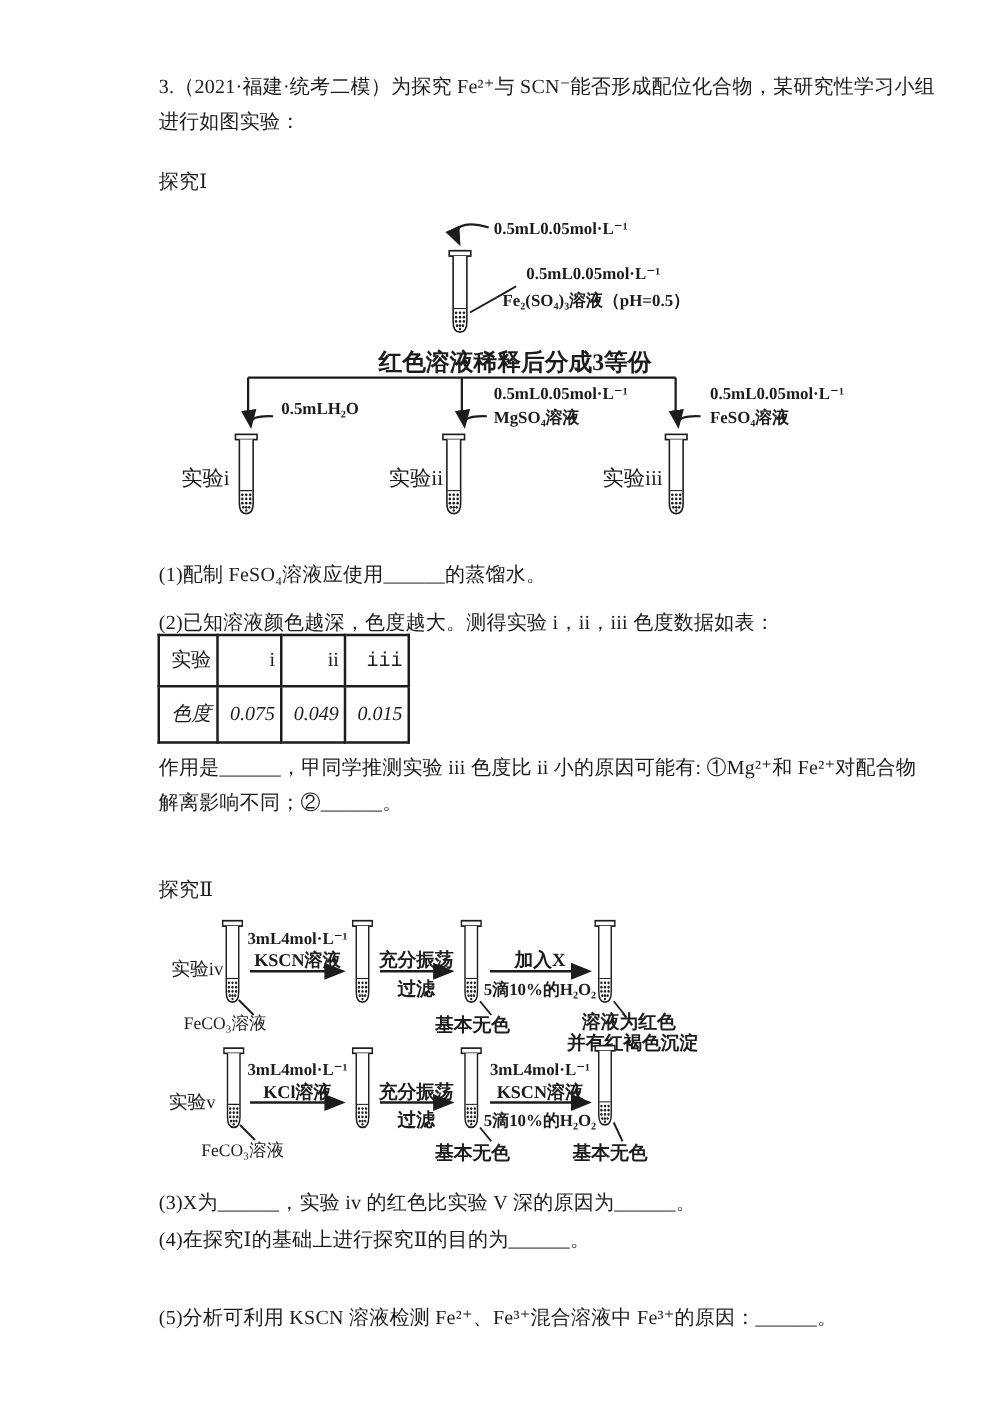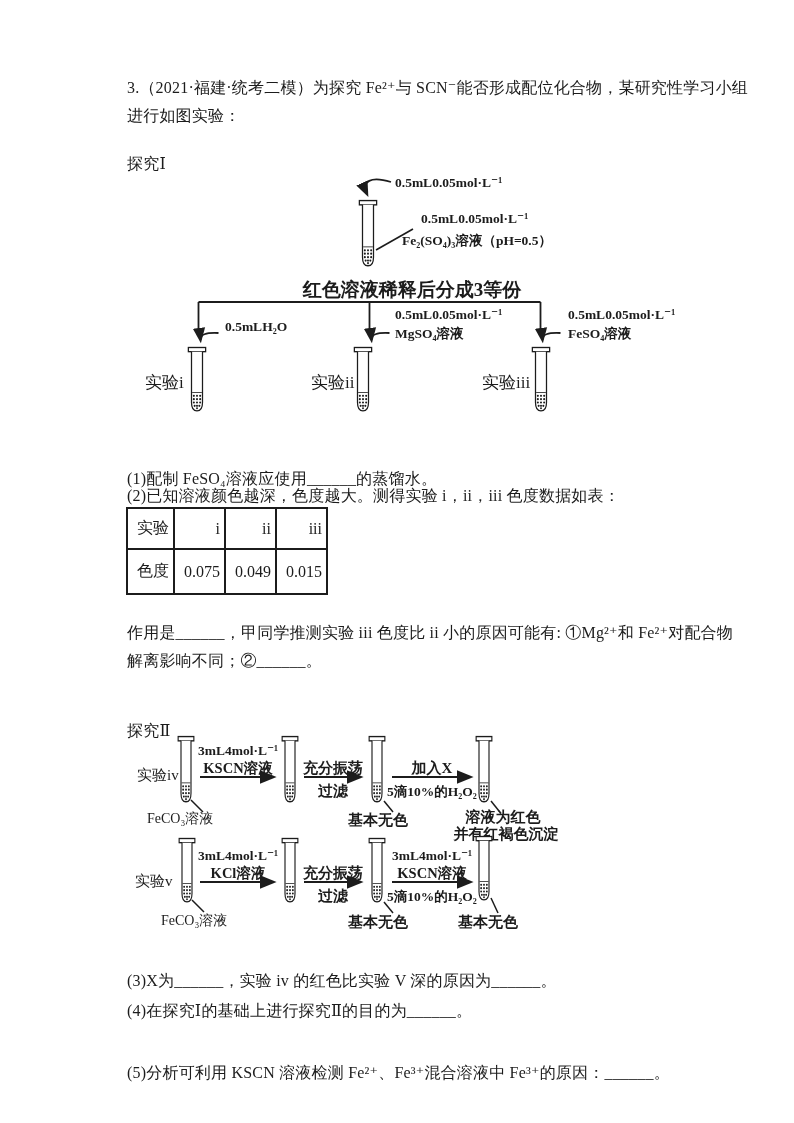--- a/index.html
+++ b/index.html
@@ -4,33 +4,33 @@
 <style>
   * { margin:0; padding:0; box-sizing:border-box; }
   html,body { background:#ffffff; }
   body {
     width:794px; height:1123px; position:relative; overflow:hidden;
     font-family:"Liberation Serif","DejaVu Serif",serif;
     color:#1c1c1c;
   }
   .line {
     position:absolute; left:127px; font-size:16px; line-height:20px;
-    white-space:nowrap; letter-spacing:0.2px;margin-top:18px;
+    white-space:nowrap; letter-spacing:0.2px;
   }
   .ctable {
     position:absolute; left:126px; top:507px;
     border-collapse:collapse; font-size:16px; table-layout:fixed;
   }
   .ctable td {
     border:2px solid #1c1c1c; padding:0 4px 0 9px;
     vertical-align:middle; text-align:right; white-space:nowrap;
   }
   .ctable tr:first-child td { height:41px; }
-  .ctable tr:last-child td { height:45px; }
-  .c1 { width:46px; } .c2 { width:50px; } .c3 { width:50px;margin-top:24px; } .c4 { width:49px; }
+  .ctable tr:last-child td { height:45px;font-style:italic; }
+  .c1 { width:46px; } .c2 { width:50px; } .c3 { width:50px;margin-top:24px; } .c4 { width:49px;font-family:Liberation Mono, monospace; }
   svg { position:absolute; }
   svg text { font-family:"Liberation Serif","DejaVu Serif",serif; fill:#1c1c1c; }
   .lbl-b  { font-size:13.5px; font-weight:bold; }
   .lbl-b2 { font-size:14.5px; font-weight:bold; }
   .lbl-t  { font-size:19px; font-weight:600; }
   .lbl-n  { font-size:17px; }
   .lbl-n2 { font-size:15px; }
   .lbl-s  { font-size:14px; }
   .lbl-p  { font-size:15px; font-weight:600; }
   .lbl-h  { font-size:13.5px; font-weight:600; }
@@ -92,21 +92,21 @@
   <text class="lbl-n" x="186" y="222">实验ii</text>
 
   <path class="stroke" d="M435.5,167 Q416.5,166 417.5,174" stroke-width="1.8" marker-end="url(#ah)"></path>
   <text class="lbl-b" x="443" y="153">0.5mL0.05mol·L⁻¹</text>
   <text class="lbl-b" x="443" y="172">FeSO₄溶液</text>
   <use href="#tube" x="405" y="179" width="22" height="70"></use>
   <text class="lbl-n" x="357" y="222">实验iii</text>
 </svg>
 
 <div class="line" style="top:451px">(1)配制 FeSO₄溶液应使用______的蒸馏水。</div>
-<div class="line" style="top:468px">(2)已知溶液颜色越深，色度越大。测得实验 i，ii，iii 色度数据如表：</div>
+<div class="line" style="top:489px">(2)已知溶液颜色越深，色度越大。测得实验 i，ii，iii 色度数据如表：</div>
 
 <table class="ctable">
   <tbody>
       <tr>
     <td class="c1">实验</td>
     <td class="c2">i</td>
     <td class="c3">ii</td>
     <td class="c4">iii</td>
   </tr>
   <tr>

